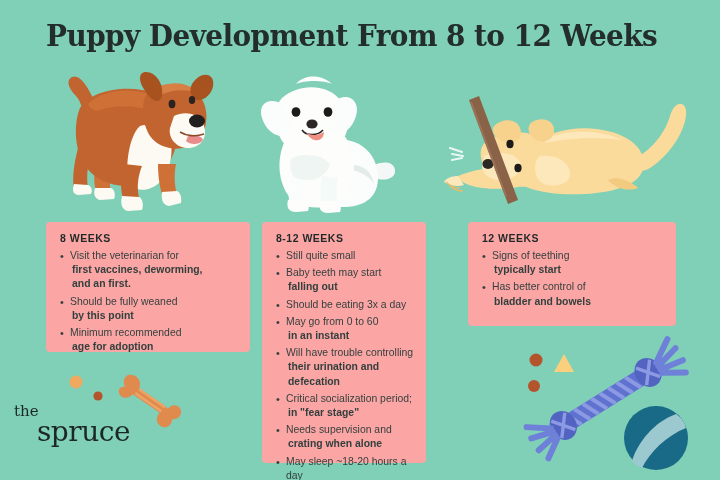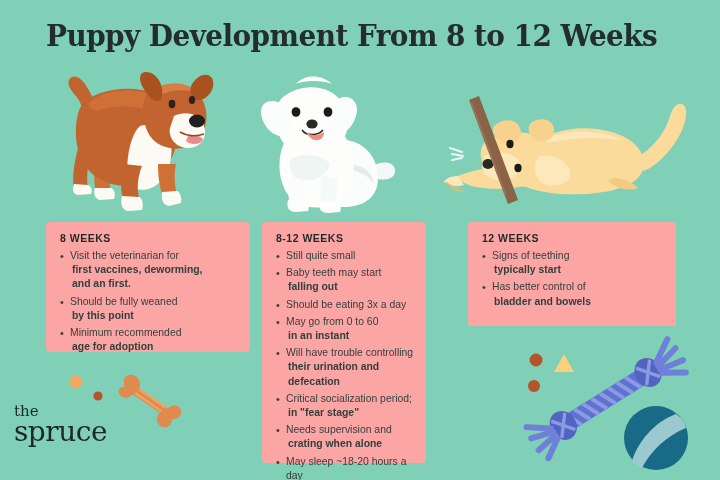--- a/index.html
+++ b/index.html
@@ -26,21 +26,21 @@
              margin:0 0 5px 1px;}
   .card ul{list-style:none;margin:0;padding:0;}
   .card li{position:relative;padding-left:11px;color:#32403d;font-size:10.4px;
            line-height:14.2px;margin-bottom:3px;}
   .card li .b{position:absolute;left:1px;top:0px;font-size:11px;line-height:14.2px;color:#32403d;}
   .card li .l2{display:block;padding-left:2px;font-weight:bold;}
 
   
   #logo{position:absolute;left:14px;top:404px;font-family:"DejaVu Serif",serif;color:#1d2725;}
   #logo .the{font-size:15px;line-height:14px;display:block;}
-  #logo .spruce{font-size:28px;line-height:27px;display:block;letter-spacing:-0.5px;}
+  #logo .spruce{font-size:28px;line-height:27px;display:block;letter-spacing:-0.5px;margin-left:23px;}
 
   
   .art{position:absolute;}
   svg{display:block;overflow:visible;}
 </style>
 </head>
 <body>
 
 <div id="stage">
 

